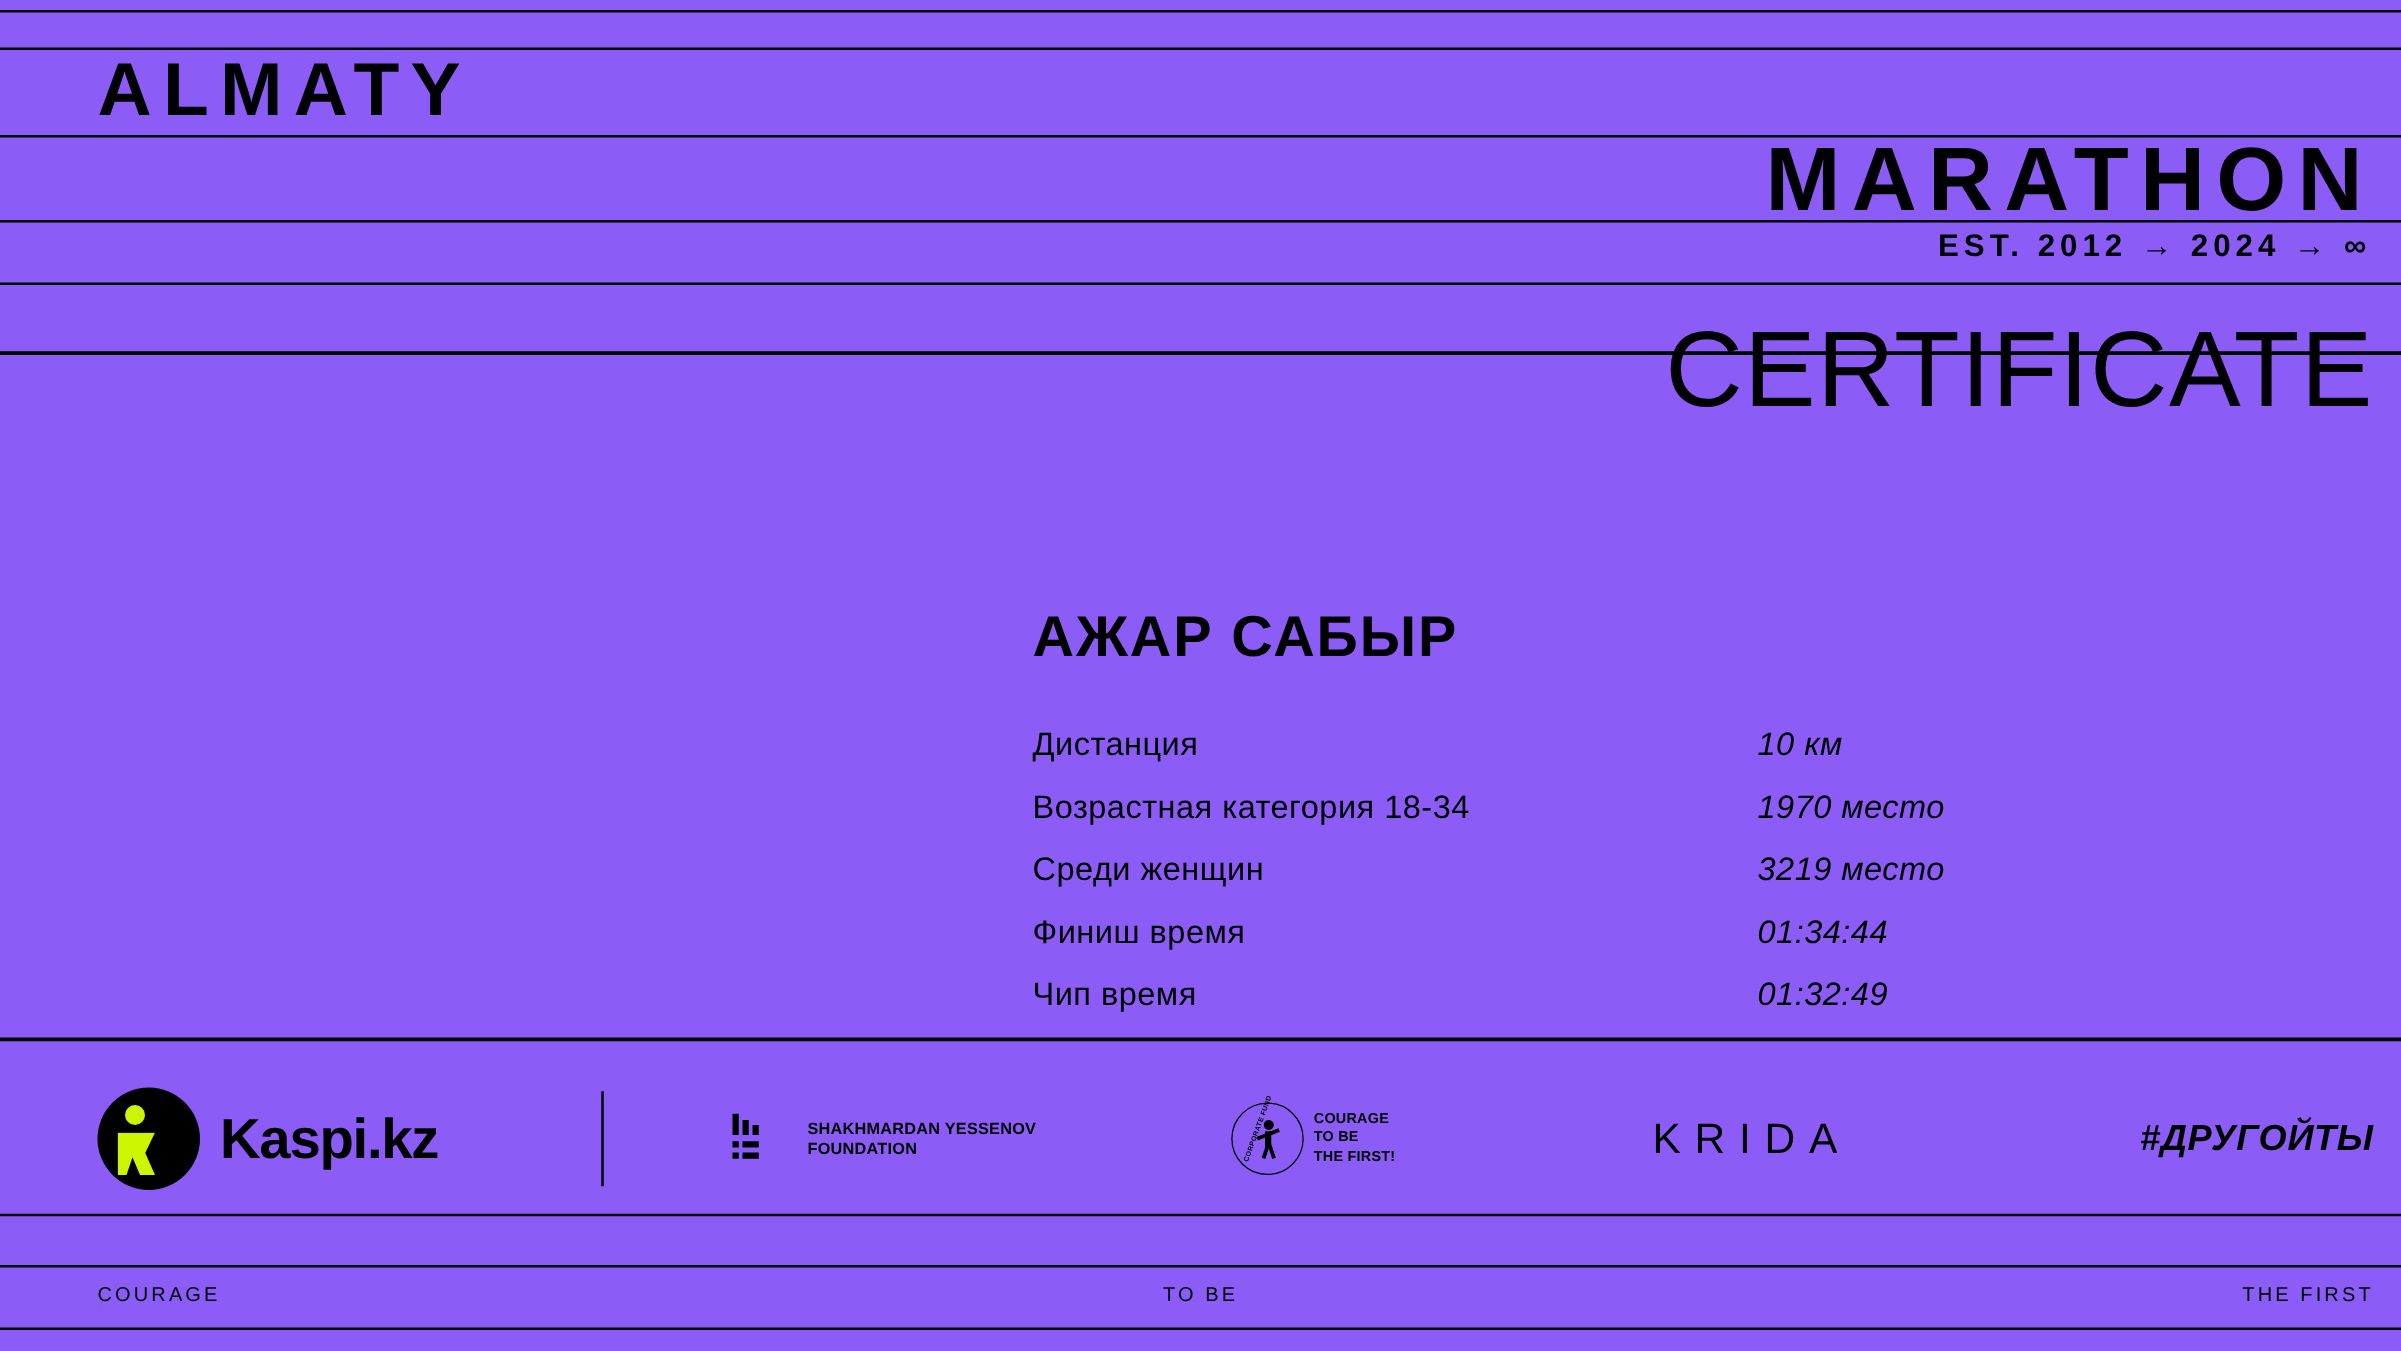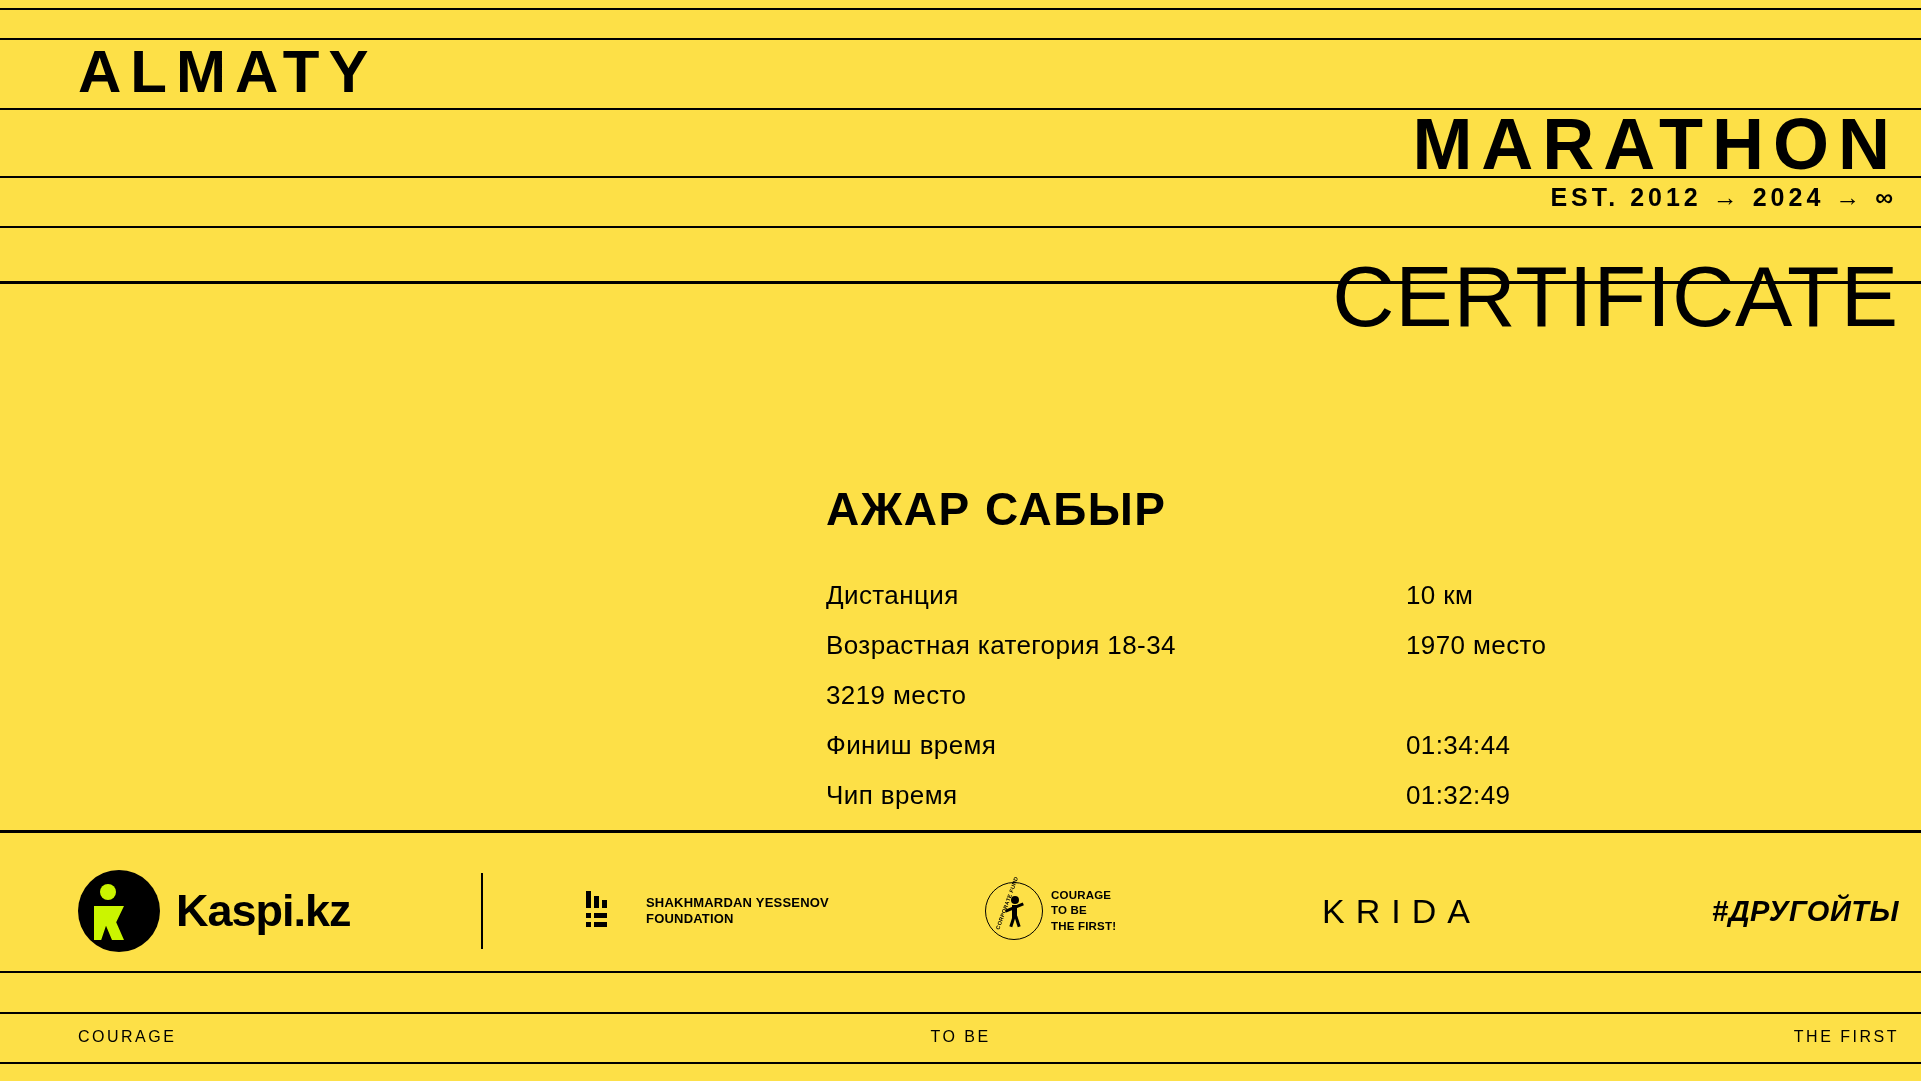--- a/index.html
+++ b/index.html
@@ -11,21 +11,21 @@
     width: 1921px;
     height: 1081px;
     overflow: hidden;
     font-family: "Liberation Sans", sans-serif;
     color: #000;
     position: relative;
   }
   .certificate {
     position: absolute;
     inset: 0;
-    background: #fde047;
+    background: #8b5cf6;
   }
 
   
   .rule {
     position: absolute;
     left: 0;
     width: 100%;
     height: 2px;
     background: #000;
   }
@@ -94,20 +94,21 @@
     height: 50px;
   }
   .result-label {
     width: 580px;
     font-size: 26px;
     letter-spacing: 0.4px;
   }
   .result-value {
     font-size: 26px;
     letter-spacing: 0.4px;
+    font-style: italic;
   }
 
   
   .sponsors {
     position: absolute;
     left: 0;
     top: 851px;
     width: 100%;
     height: 120px;
     display: flex;
@@ -325,20 +326,21 @@
   <div class="results">
     <div class="result-row">
       <div class="result-label">Дистанция</div>
       <div class="result-value">10 км</div>
     </div>
     <div class="result-row">
       <div class="result-label">Возрастная категория 18-34</div>
       <div class="result-value">1970 место</div>
     </div>
     <div class="result-row">
+      <div class="result-label">Среди женщин</div>
       <div class="result-value">3219 место</div>
     </div>
     <div class="result-row">
       <div class="result-label">Финиш время</div>
       <div class="result-value">01:34:44</div>
     </div>
     <div class="result-row">
       <div class="result-label">Чип время</div>
       <div class="result-value">01:32:49</div>
     </div>

